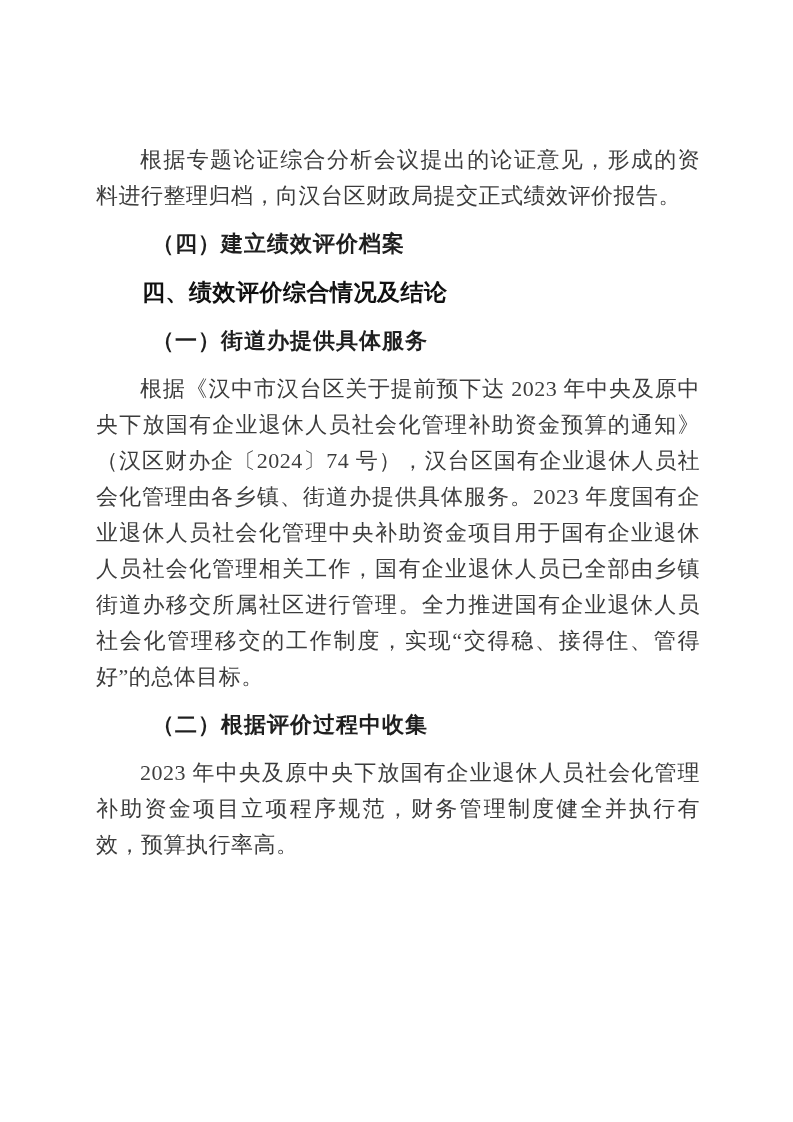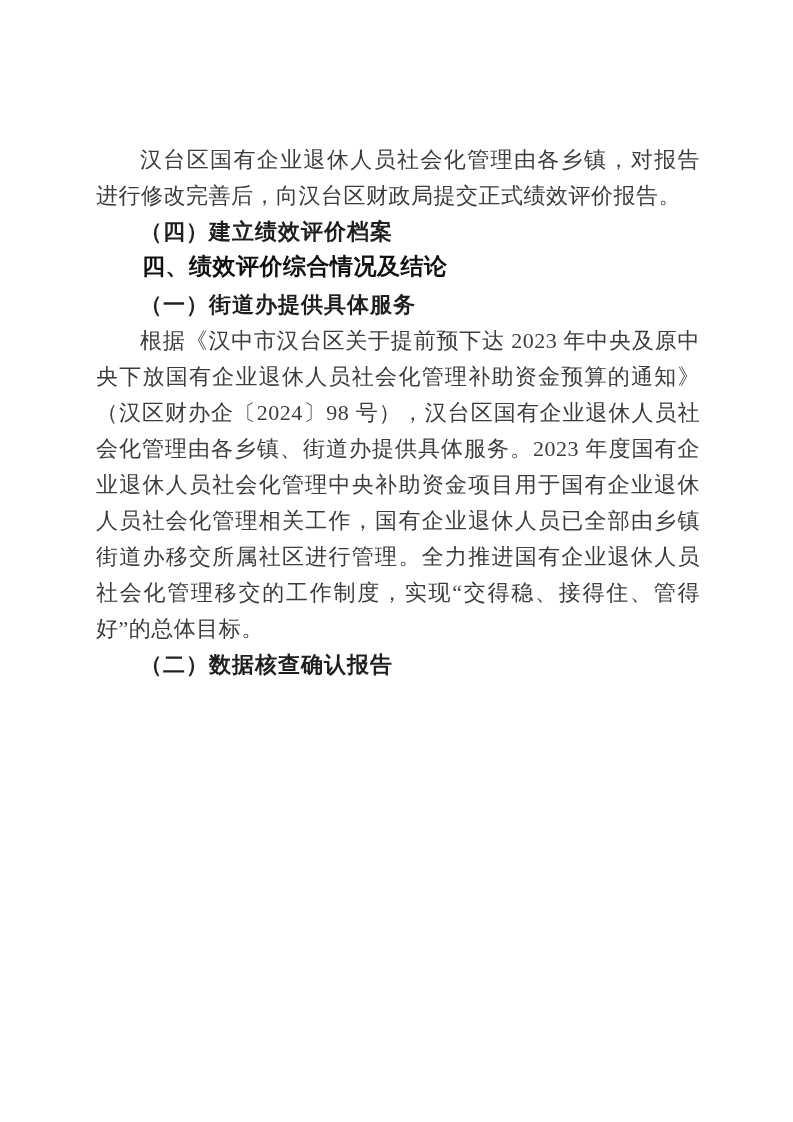--- a/index.html
+++ b/index.html
@@ -25,54 +25,55 @@
     margin: 0;
     font-size: 22px;
     line-height: 36px;
     color: #3c3c3c;
     text-align: justify;
     text-indent: 2em;
     letter-spacing: 0.5px;
     font-weight: 400;
   }
   .heading-kai {
-    margin: 0;
+    margin: 12px;
     font-size: 22px;
     line-height: 36px;
     color: #1f1f1f;
     font-weight: 700;
     text-indent: 2em;
     font-family: "Liberation Serif", "DejaVu Serif", serif;
     letter-spacing: 1px;
   }
   .heading-hei {
     margin: 0;
     font-size: 23px;
     line-height: 37px;
     color: #111111;
     font-weight: 700;
     text-indent: 2em;
-    font-family: Liberation Mono, monospace;
+    font-family: Liberation Sans, sans-serif;
     letter-spacing: 0.5px;
   }
 </style>
 </head>
 <body>
 
 <div class="page">
   <div class="content">
 
-    <p class="para">汉台区国有企业退休人员社会化管理由各乡镇，对报告进行修改完善后，向汉台区财政局提交正式绩效评价报告。</p>
+    <p class="para">根据专题论证综合分析会议提出的论证意见，形成的资料进行整理归档，向汉台区财政局提交正式绩效评价报告。</p>
 
     <p class="heading-kai">（四）建立绩效评价档案</p>
 
 
     <p class="heading-hei">四、绩效评价综合情况及结论</p>
 
     <p class="heading-kai">（一）街道办提供具体服务</p>
 
-    <p class="para">根据《汉中市汉台区关于提前预下达 2023 年中央及原中央下放国有企业退休人员社会化管理补助资金预算的通知》（汉区财办企〔2024〕98 号），汉台区国有企业退休人员社会化管理由各乡镇、街道办提供具体服务。2023 年度国有企业退休人员社会化管理中央补助资金项目用于国有企业退休人员社会化管理相关工作，国有企业退休人员已全部由乡镇街道办移交所属社区进行管理。全力推进国有企业退休人员社会化管理移交的工作制度，实现“交得稳、接得住、管得好”的总体目标。</p>
+    <p class="para">根据《汉中市汉台区关于提前预下达 2023 年中央及原中央下放国有企业退休人员社会化管理补助资金预算的通知》（汉区财办企〔2024〕74 号），汉台区国有企业退休人员社会化管理由各乡镇、街道办提供具体服务。2023 年度国有企业退休人员社会化管理中央补助资金项目用于国有企业退休人员社会化管理相关工作，国有企业退休人员已全部由乡镇街道办移交所属社区进行管理。全力推进国有企业退休人员社会化管理移交的工作制度，实现“交得稳、接得住、管得好”的总体目标。</p>
 
-    <p class="heading-kai">（二）数据核查确认报告</p>
+    <p class="heading-kai">（二）根据评价过程中收集</p>
 
+    <p class="para">2023 年中央及原中央下放国有企业退休人员社会化管理补助资金项目立项程序规范，财务管理制度健全并执行有效，预算执行率高。</p>
 
   </div>
 </div>
 
 </body></html>

